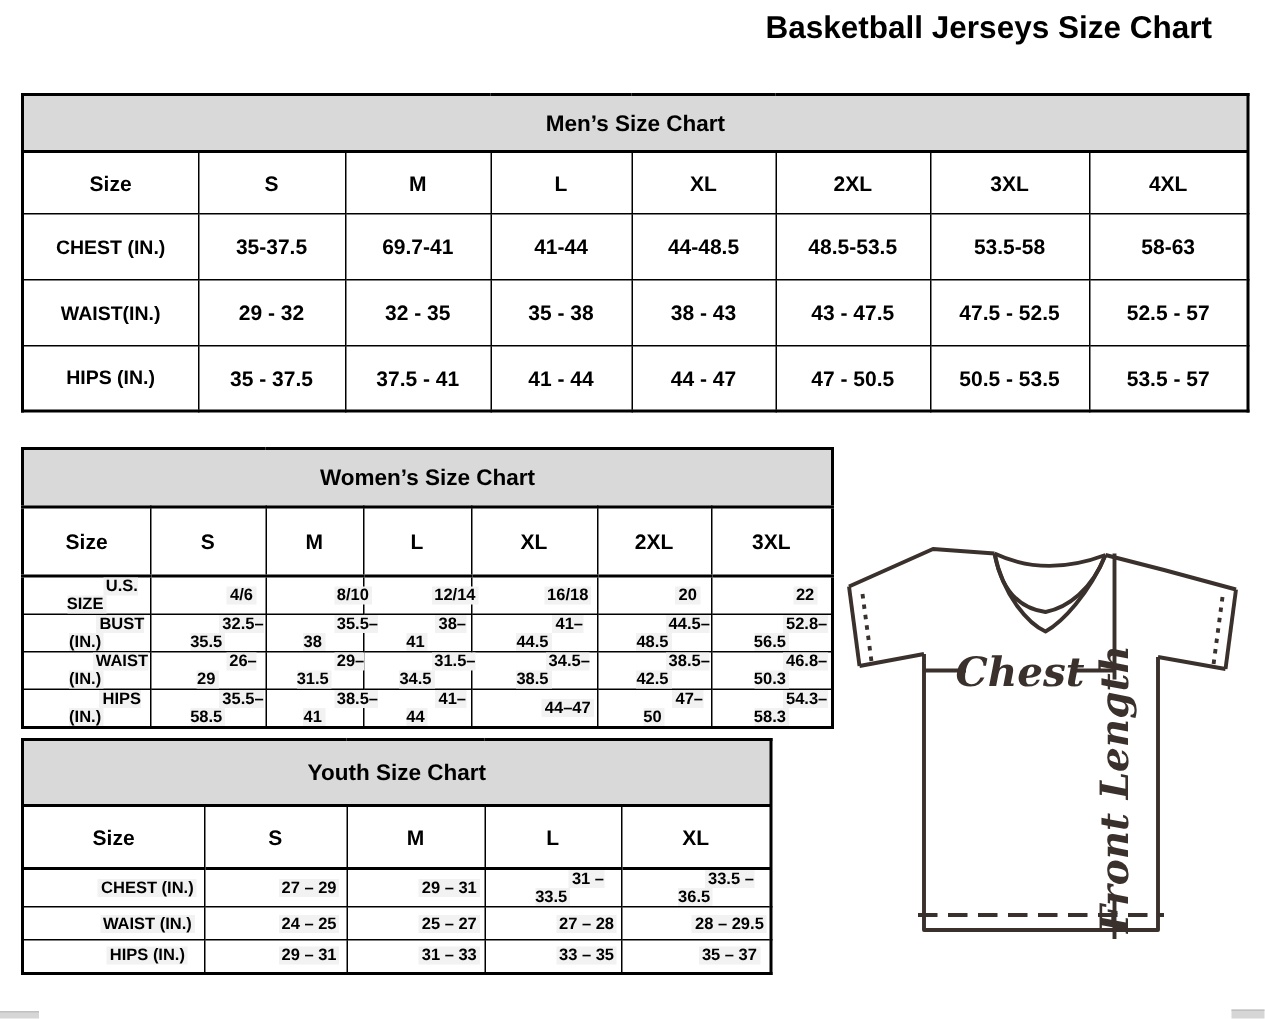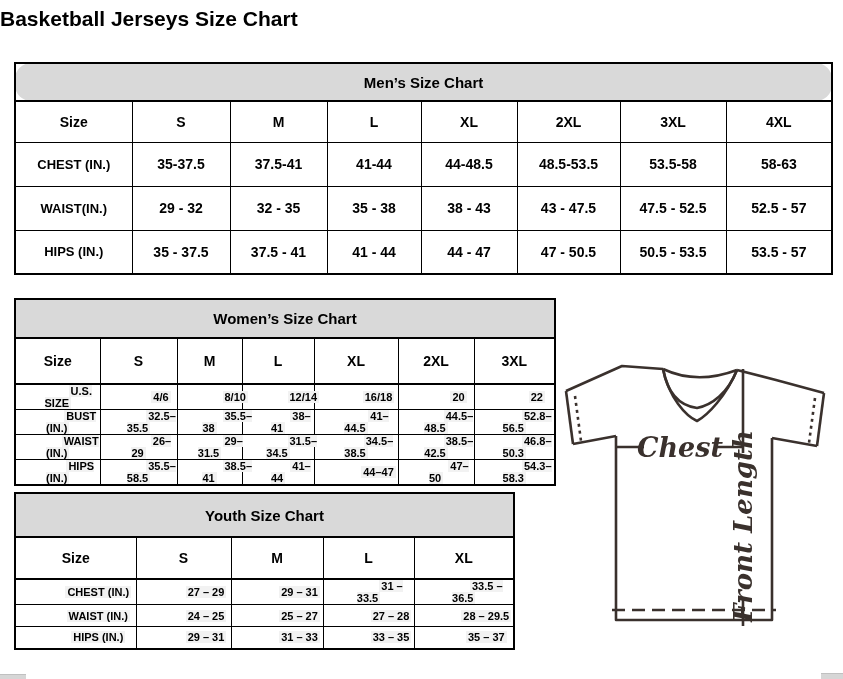--- a/index.html
+++ b/index.html
@@ -3,36 +3,36 @@
 <meta charset="utf-8">
 <style>
   * { margin:0; padding:0; box-sizing:border-box; }
   html,body { background:#fff; }
   body {
     width:843px; height:679px; position:relative; overflow:hidden;
     font-family:"Liberation Sans", sans-serif; color:#000;
   }
   .page-title {
     position:absolute; top:7px; left:0; width:808px;
-    text-align:left; font-size:21px; font-weight:bold; letter-spacing:0;
+    text-align:right; font-size:21px; font-weight:bold; letter-spacing:0;
   }
   table.size-table {
     position:absolute; border-collapse:collapse; table-layout:fixed;
     border:2px solid #000; background:#fff;
   }
   .size-table th, .size-table td {
     border:1px solid #000; font-weight:bold; text-align:center;
     vertical-align:middle; padding:0; color:#000;
   }
   .size-table tr.title-row th {
     background:var(--header-bg,#d9d9d9); font-size:15px; border-bottom:2px solid #000;
   }
   
   .men   { left:14px; top:62px;  width:817px; }
-  .men   tr.title-row th { height:38px;border-radius:16px; }
+  .men   tr.title-row th { height:38px; }
   .men   tr.cols-row  th { height:41px; font-size:14px; }
   .men   tbody td        { height:44px; font-size:14px; }
   .men   tbody td.rl     { font-size:13px; }
   
   .women { left:14px; top:298px; width:540px; }
   .women tr.title-row th { height:39px;margin-top:17px; }
   .women tr.cols-row  th { height:46px; font-size:14px; border-bottom:2px solid #000; }
   .women tbody td        { height:22px; font-size:11px; }
   
   .youth { left:14px; top:492px; width:499px; }
@@ -81,21 +81,21 @@
         <th>XL</th>
         <th>2XL</th>
         <th>3XL</th>
         <th>4XL</th>
       </tr>
     </thead>
     <tbody>
       <tr>
         <td class="rl"><span class="hl">CHEST (IN.)</span></td>
         <td><span class="hl">35-37.5</span></td>
-        <td><span class="hl">37.5-41</span></td>
+        <td><span class="hl">69.7-41</span></td>
         <td><span class="hl">41-44</span></td>
         <td><span class="hl">44-48.5</span></td>
         <td><span class="hl">48.5-53.5</span></td>
         <td><span class="hl">53.5-58</span></td>
         <td><span class="hl">58-63</span></td>
       </tr>
       <tr>
         <td class="rl"><span class="hl">WAIST(IN.)</span></td>
         <td><span class="hl">29 - 32</span></td>
         <td><span class="hl">32 - 35</span></td>

